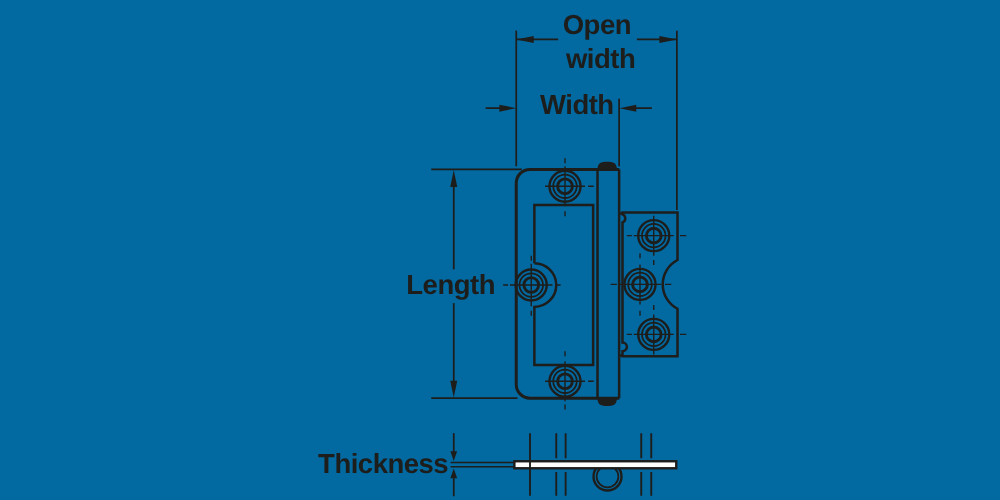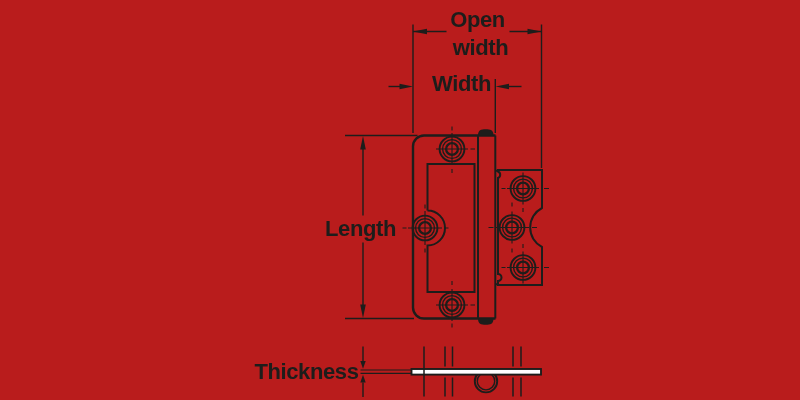--- a/index.html
+++ b/index.html
@@ -4,21 +4,21 @@
 <style>
   html, body {
     margin: 0;
     padding: 0;
     background: #ffffff;
   }
   .stage {
     position: relative;
     width: 800px;
     height: 400px;
-    background: #b91c1c;
+    background: #0369a1;
     overflow: hidden;
   }
   svg { display: block; }
   .dim-label {
     font-family: "Liberation Sans", "DejaVu Sans", sans-serif;
     font-weight: bold;
     font-size: 22px;
     letter-spacing: -0.4px;
     fill: #1d1d1b;
   }

